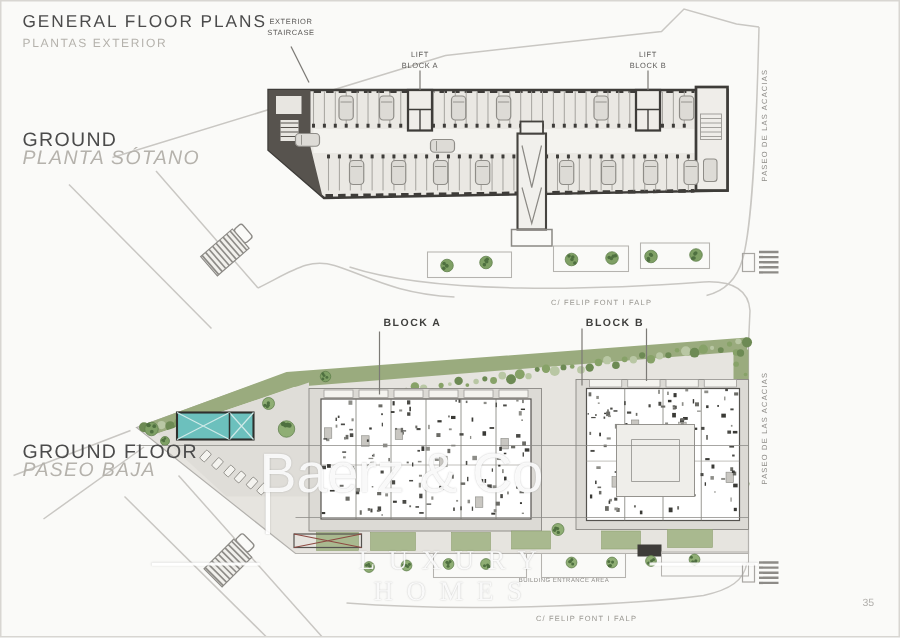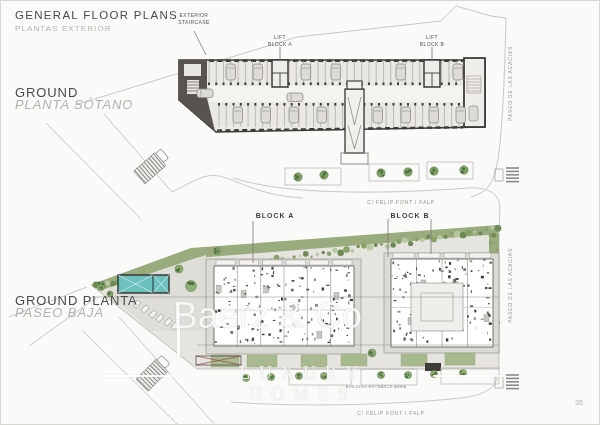--- a/index.html
+++ b/index.html
@@ -968,21 +968,21 @@
 
   <div class="lbl side" style="left:14px;top:84px">GROUND</div>
   <div class="lbl side es" style="left:14px;top:96px">PLANTA SÓTANO</div>
 
   <div class="lbl vstreet" style="left:474px;top:82px">PASEO DE LAS ACACIAS</div>
   <div class="lbl street" style="left:340px;top:198px;width:120px">C/ FELIP FONT I FALP</div>
 
   <div class="lbl blocklbl" style="left:244px;top:211px;width:60px">BLOCK A</div>
   <div class="lbl blocklbl" style="left:379px;top:211px;width:60px">BLOCK B</div>
 
-  <div class="lbl side" style="left:14px;top:292px">GROUND PLANTA</div>
+  <div class="lbl side" style="left:14px;top:292px">GROUND FLOOR</div>
   <div class="lbl side es" style="left:14px;top:304px">PASEO BAJA</div>
 
   <div class="lbl vstreet" style="left:474px;top:284px">PASEO DE LAS ACACIAS</div>
   <div class="lbl microlbl" style="left:330px;top:383px;width:90px">BUILDING ENTRANCE AREA</div>
   <div class="lbl street" style="left:330px;top:409px;width:120px">C/ FELIP FONT I FALP</div>
 
   <div class="lbl pagenum" style="left:574px;top:398px">35</div>
 
   <div id="watermark">
     <div class="wm-bar"></div>

